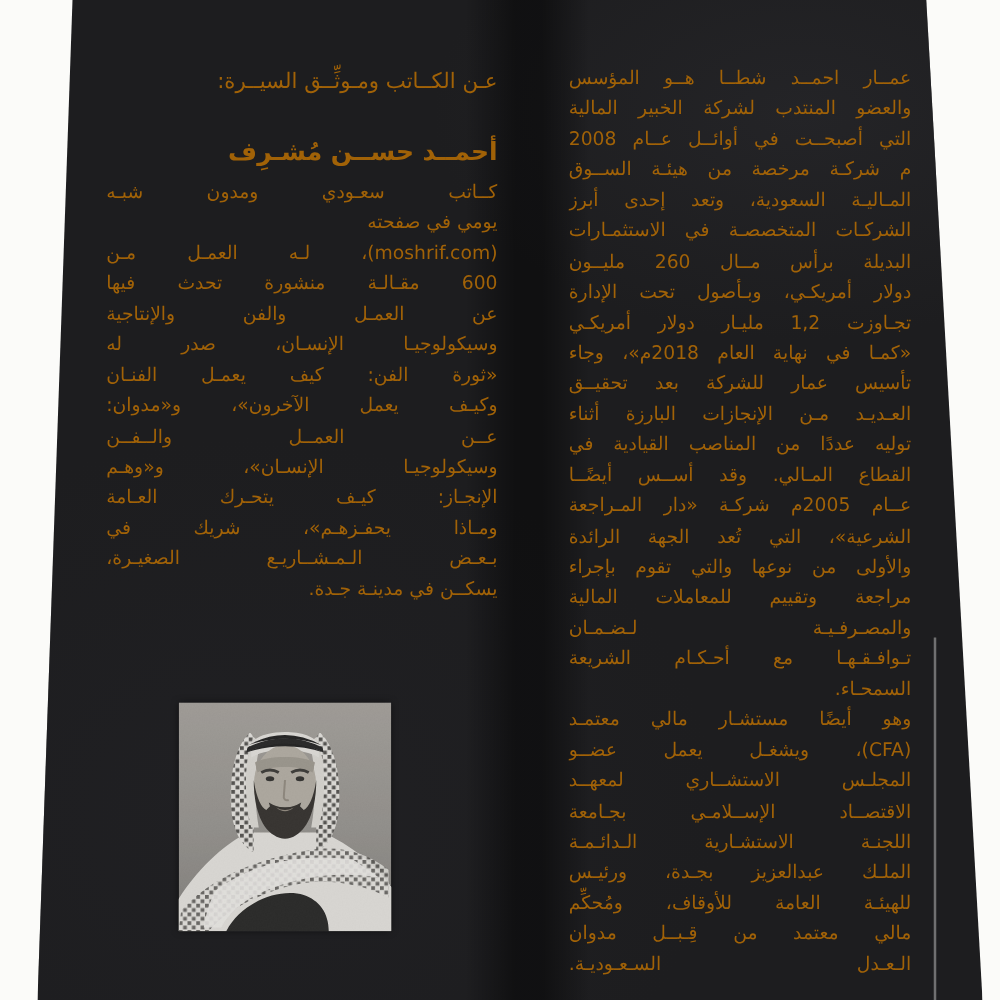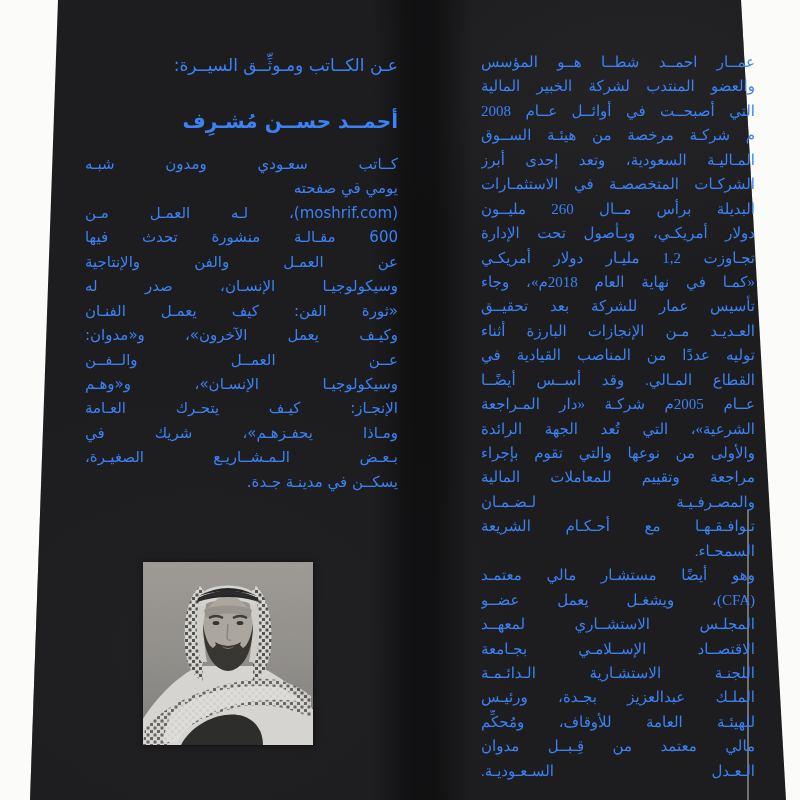--- a/index.html
+++ b/index.html
@@ -24,30 +24,30 @@
   
   .fold{
     position:absolute;left:372px;top:0;width:100px;height:800px;
     background:linear-gradient(90deg, rgba(0,0,0,0) 0%, rgba(0,0,0,.45) 40%, rgba(0,0,0,.45) 62%, rgba(0,0,0,0) 100%);
   }
   .scan-streak{
     position:absolute;left:747px;top:510px;width:2px;height:290px;
     background:rgba(180,180,180,.55);
   }
 
-  .col{position:absolute;direction:rtl;color:#3b82f6;}
+  .col{position:absolute;direction:rtl;color:#a16207;}
   .col-left{left:85px;top:52px;width:313px;}
-  .col-right{left:481px;top:50px;width:274px;font-family:Liberation Serif, serif;}
+  .col-right{left:455px;top:50px;width:274px;}
 
   .heading{font-size:17px;line-height:26px;text-align:right;letter-spacing:0;}
   .author-name{
     font-size:20px;line-height:26px;font-weight:bold;text-align:right;
     margin-top:30px;
   }
-  .bio{font-size:15px;line-height:24.45px;margin-top:18px;}
+  .bio{font-size:15px;line-height:24.45px;margin-top:7px;}
   .col-right .bio{margin-top:0;font-size:15px;}
   .line{
     text-align:justify;text-align-last:justify;
     white-space:normal;
     overflow:hidden;max-height:24.45px;
   }
   .line.align-r{text-align-last:right;}
 
   
   .photo{

